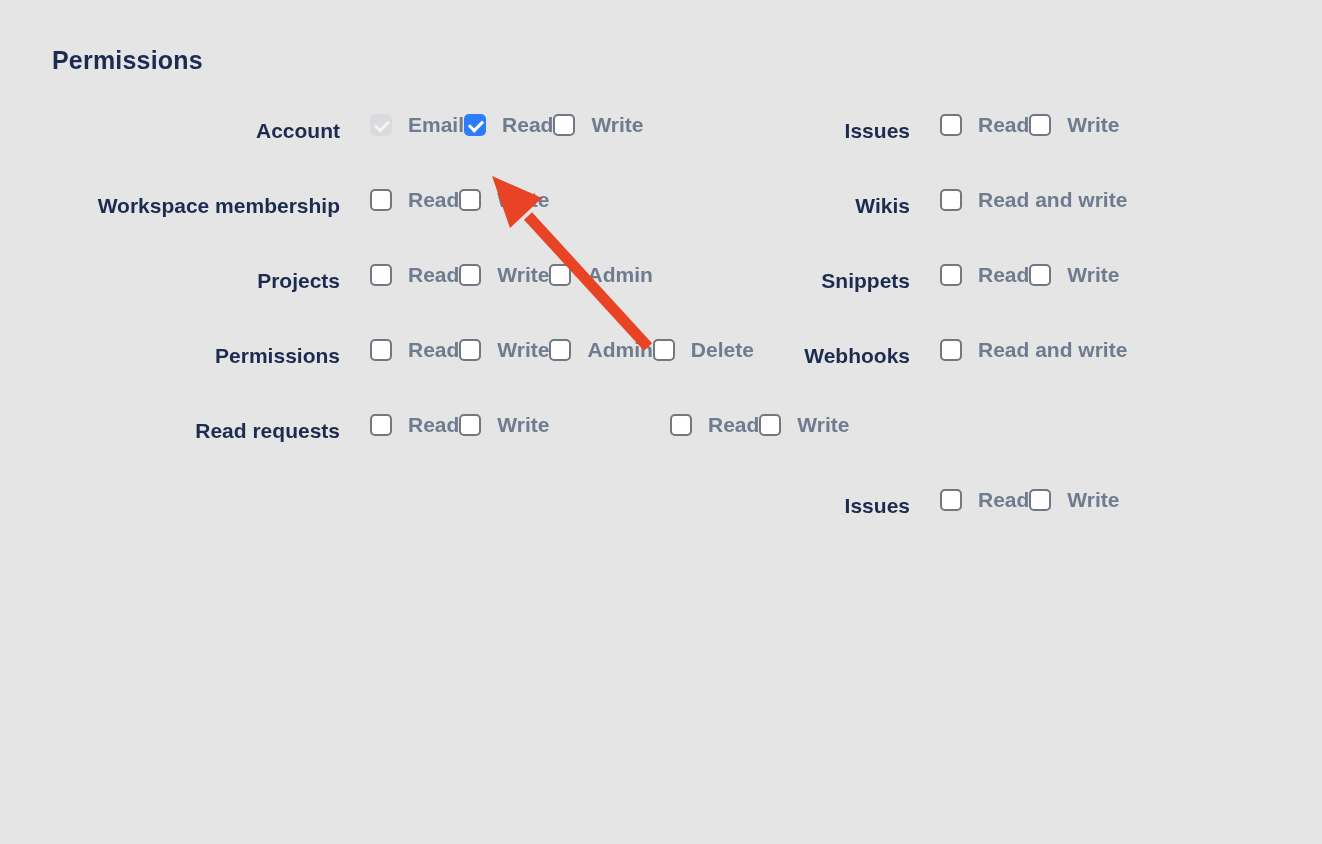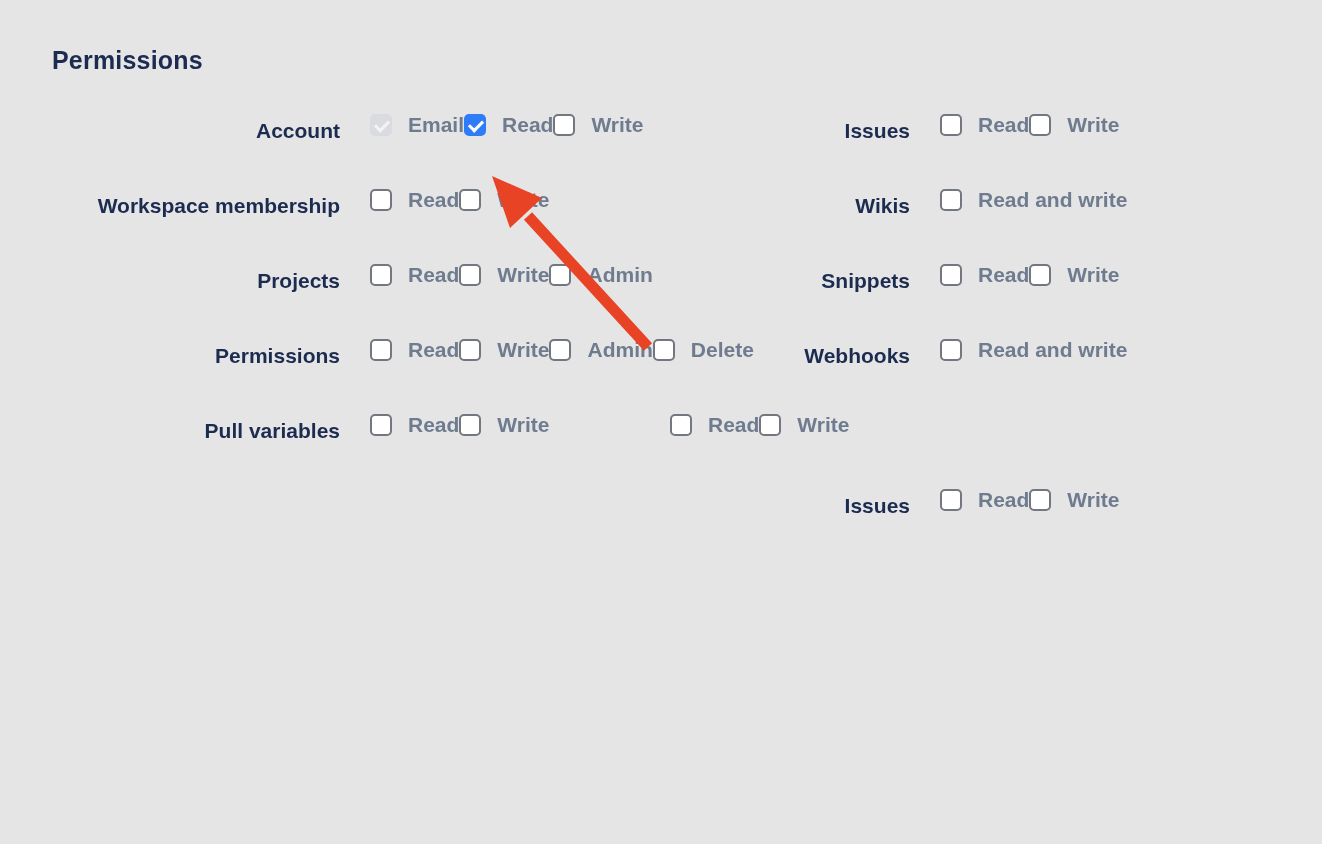--- a/index.html
+++ b/index.html
@@ -176,21 +176,21 @@
             <span class="option-label">Admin</span>
           </div>
           <div class="option-row">
             <span class="checkbox" data-state="unchecked"></span>
             <span class="option-label">Delete</span>
           </div>
         </div>
       </div>
 
       <div class="group">
-        <div class="group-label">Pull variables</div>
+        <div class="group-label">Read requests</div>
         <div class="options">
           <div class="option-row">
             <span class="checkbox" data-state="unchecked"></span>
             <span class="option-label">Read</span>
           </div>
           <div class="option-row">
             <span class="checkbox" data-state="unchecked"></span>
             <span class="option-label">Write</span>
           </div>
         </div>

